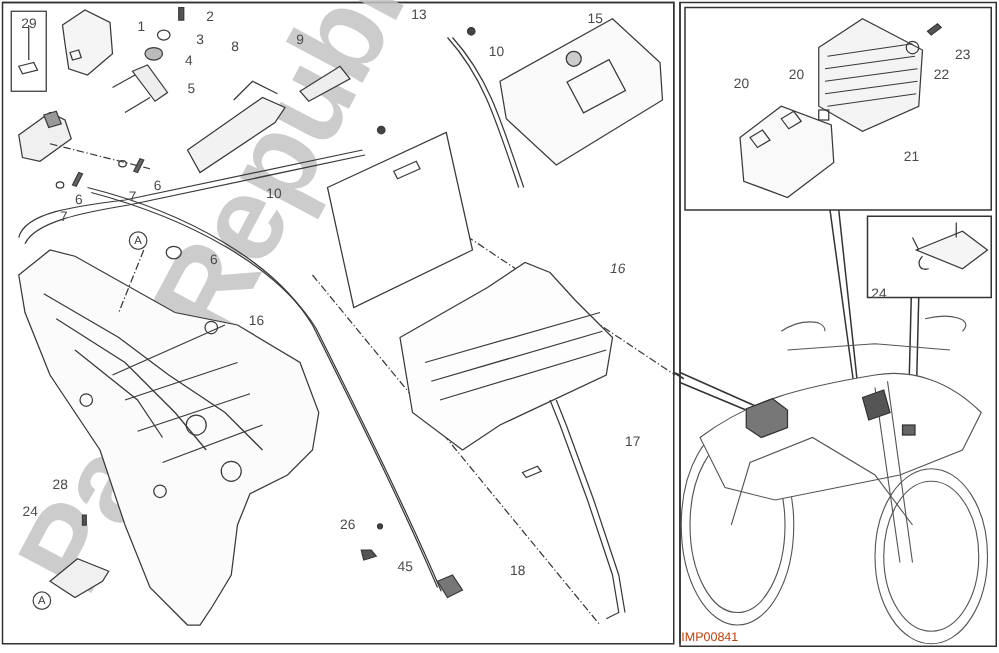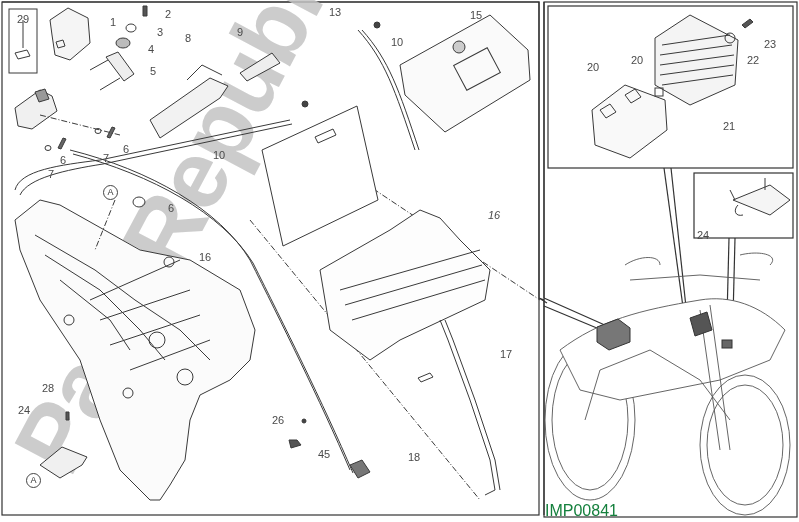--- a/index.html
+++ b/index.html
@@ -193,13 +193,13 @@
     <div class="lbl" style="left: 272px; top: 415px;">26</div>
     <div class="lbl" style="left: 18px; top: 405px;">24</div>
     <div class="lbl" style="left: 42px; top: 383px;">28</div>
     <div class="lbl" style="left: 17px; top: 14px;">29</div>
   </div>
 <div id="markers">
     <div class="circle-a" style="left: 103px; top: 185px;">A</div>
     <div class="circle-a" style="left: 26px; top: 473px;">A</div>
   </div>
 
-<div class="ref" style="left:545px;top:505px;font-size:16px;color:#15803d;">IMP00841</div>
+<div class="ref" style="left:545px;top:505px;font-size:10px;color:#c2410c;">IMP00841</div>
 
 </body></html>

